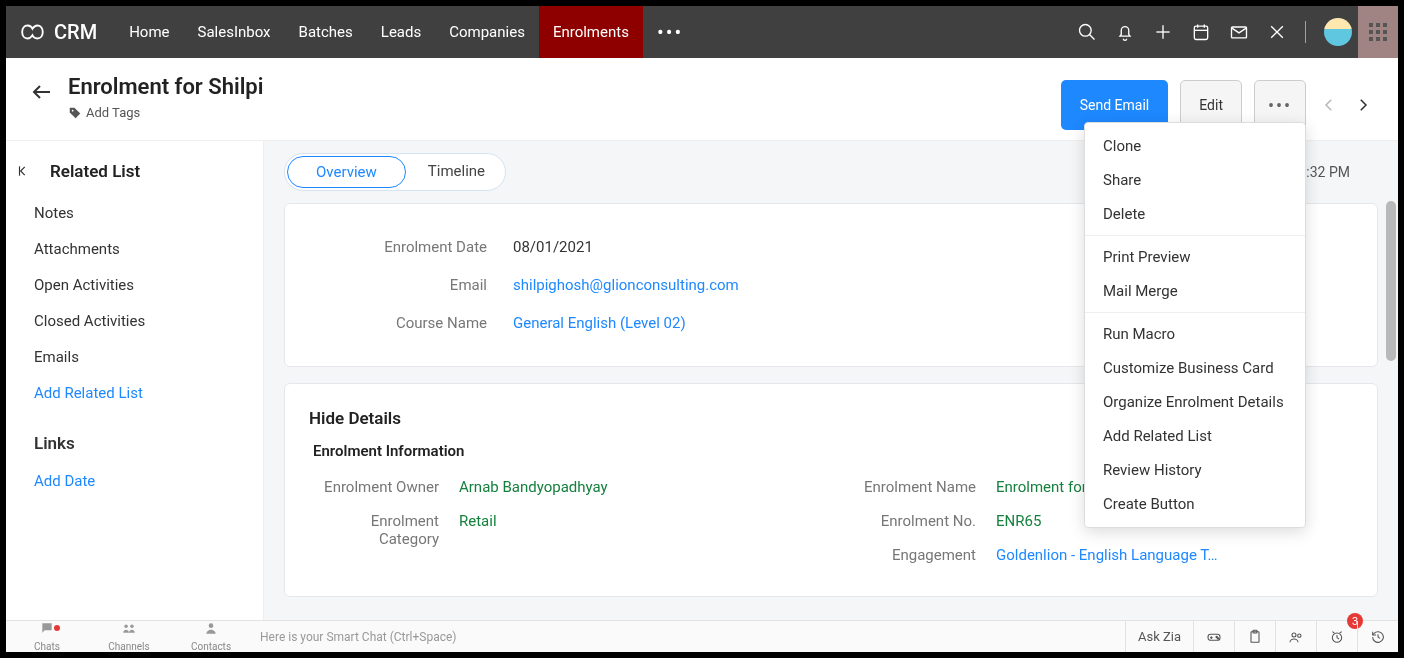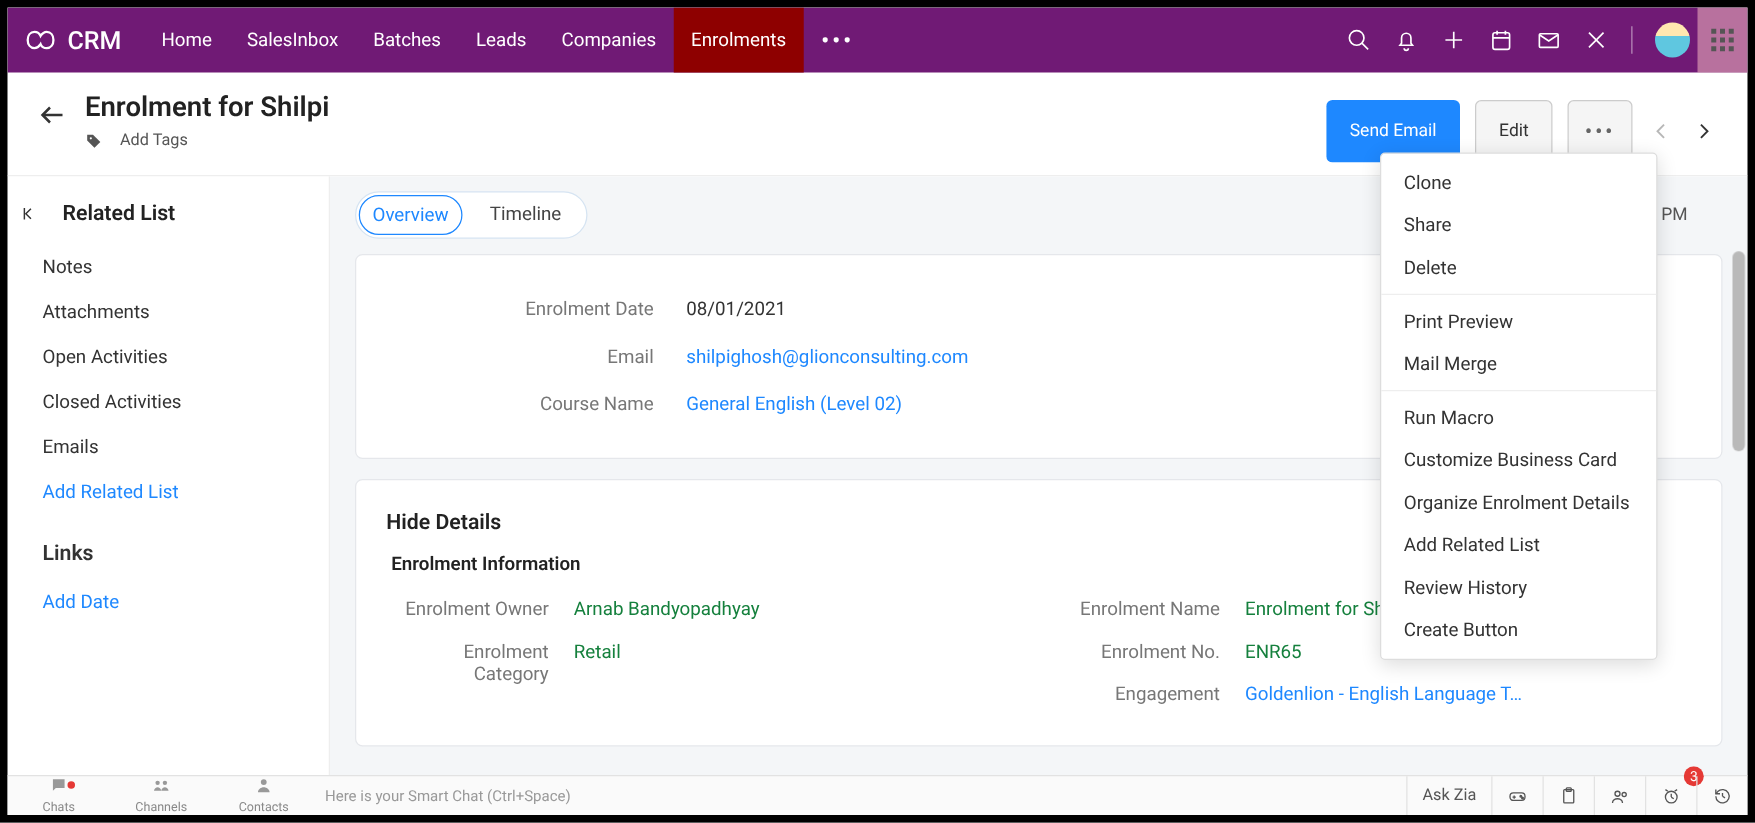--- a/index.html
+++ b/index.html
@@ -1,42 +1,42 @@
 <!DOCTYPE html>
 <html><head>
 <meta charset="utf-8">
 <style>
   * { box-sizing: border-box; margin: 0; padding: 0; }
   body { font-family: -apple-system, BlinkMacSystemFont, "Segoe UI", Roboto, Arial, sans-serif; font-size: 14px; color: #333; background: #000; }
   .frame { width: 1404px; height: 658px; background: #000; padding: 6px; }
   .app { width: 100%; height: 100%; background: #fff; display: flex; flex-direction: column; overflow: hidden; }
 
   
-  .topbar { background: #701a75; color: #fff; height: 52px; display: flex; align-items: center; padding: 0 14px; }
+  .topbar { background: #404040; color: #fff; height: 52px; display: flex; align-items: center; padding: 0 14px; }
   .logo { display: flex; align-items: center; gap: 8px; font-size: 20px; font-weight: 500; margin-right: 18px; }
   .logo-icon { width: 26px; height: 26px; }
   .nav { display: flex; align-items: stretch; height: 100%; }
   .nav-item { display: flex; align-items: center; padding: 0 14px; color: #fff; cursor: pointer; font-size: 15px; }
   .nav-item.active { background: #8e0000; }
   .nav-more { font-size: 20px; letter-spacing: 2px; }
   .topbar-spacer { flex: 1; }
   .topbar-icons { display: flex; align-items: center; gap: 18px; }
   .tb-icon { width: 20px; height: 20px; display:flex; align-items:center; justify-content:center; cursor:pointer; }
   .tb-icon svg { width: 20px; height: 20px; stroke: #fff; fill: none; stroke-width: 1.6; }
   .divider-v { width: 1px; height: 22px; background: rgba(255,255,255,0.5); }
   .avatar { width: 28px; height: 28px; border-radius: 50%; background: linear-gradient(180deg,#ffe7b0 40%,#5fc7e0 40%); display:flex; align-items:flex-start; justify-content:center; overflow:hidden; cursor:pointer;}
   .grid-icon-wrap { width:40px; height:52px; display:flex; align-items:center; justify-content:center; background: rgba(255,200,200,0.5); margin: 0 -14px 0 6px; cursor:pointer;}
   .grid-icon { display:grid; grid-template-columns: repeat(3,4px); grid-gap:3px;}
   .grid-icon span { width:4px; height:4px; background:#555;}
 
   
   .header { display: flex; align-items: flex-start; padding: 16px 24px 10px 24px; position: relative; }
   .back-arrow { width: 24px; height: 24px; margin-top: 6px; margin-right: 14px; cursor:pointer; }
   .title-block h1 { font-size: 22px; font-weight: 600; color: #222; }
-  .tag-row { display:flex; align-items:center; gap:14px; margin-top:6px; color:#555; font-size:13px;}
+  .tag-row { display:flex; align-items:center; gap:4px; margin-top:6px; color:#555; font-size:13px;}
   .tag-icon { width:14px; height:14px; }
   .header-spacer { flex:1; }
   .header-actions { display:flex; align-items:center; gap:12px; margin-top:6px; }
   .btn { height:50px; padding:12px 18px; border-radius:5px; font-size:14px; display:flex; align-items:center; cursor:pointer; border:1px solid transparent; }
   .btn-primary { background:#1e88ff; color:#fff; }
   .btn-secondary { background:#f5f5f5; border:1px solid #ccc; color:#333; }
   .btn-more { background:#f5f5f5; border:1px solid #ccc; width:52px; justify-content:center; font-size:18px; color:#666; letter-spacing:2px;}
   .chev { width:22px; height:22px; display:flex; align-items:center; justify-content:center; cursor:pointer;}
   .chev.disabled { opacity:0.35; cursor:default;}
 
@@ -46,42 +46,42 @@
   .side-head { display:flex; align-items:center; gap:20px; font-size:17px; font-weight:600; color:#222; margin-bottom:14px;}
   .side-collapse { width:14px; height:14px; transform: rotate(180deg); margin-left:-18px;}
   .side-item { padding:9px 0; font-size:15px; color:#333; cursor:pointer;}
   .side-link { color:#1e88ff; cursor:pointer;}
   .links-head { font-size:17px; font-weight:600; margin-top:22px; margin-bottom:10px;}
 
   .main { flex:1; background:#f4f6f8; display:flex; flex-direction:column; overflow:hidden; position:relative;}
   .tabs-row { display:flex; align-items:center; padding:12px 20px; gap:6px;}
   .pill-group { background:#fff; border:1px solid #d6e4f2; border-radius:22px; display:flex; overflow:hidden;}
   .pill { padding:8px 20px; font-size:15px; color:#444; cursor:pointer; border-radius:20px; }
-  .pill.active { color:#1e88ff; border:1px solid #1e88ff; margin:2px; padding:6px 10px;}
+  .pill.active { color:#1e88ff; border:1px solid #1e88ff; margin:2px; padding:6px 28px;}
   .timestamp { margin-left:auto; color:#555; font-size:14px; padding-right:28px;}
 
   .scroll-area { flex:1; overflow:auto; padding:0 20px 20px 20px; position:relative;}
   .card { background:#fff; border:1px solid #e5e7eb; border-radius:6px; padding:24px 24px 24px 24px; margin-bottom:16px;}
   .field-row { display:flex; padding:10px 0; font-size:15px;}
   .field-label { width:180px; text-align:right; color:#777; padding-right:26px;}
   .field-value { color:#333;}
   .field-value.link { color:#1e88ff; cursor:pointer;}
 
   .card h2 { font-size:17px; font-weight:600; margin-bottom:14px; color:#222;}
   .section-title { font-size:15px; font-weight:600; margin:14px 0 10px 4px; color:#222;}
   .info-grid { display:grid; grid-template-columns: 1fr 1fr; column-gap:30px;}
   .info-row { display:flex; padding:8px 0; font-size:15px;}
   .info-label { width:150px; text-align:right; color:#777; padding-right:20px;}
   .info-value { color:#15803d; }
   .info-value.link { color:#1e88ff; cursor:pointer;}
 
   .scroll-thumb { position:absolute; right:2px; top:60px; width:10px; height:160px; background:#b9b9b9; border-radius:5px;}
 
   
-  .dropdown { position:absolute; top:42px; right:48px; width:222px; background:#fff; border:1px solid #ddd; border-radius:4px; box-shadow:0 4px 16px rgba(0,0,0,0.14); z-index:50; padding:6px 0;}
+  .dropdown { position:absolute; top:42px; right:68px; width:222px; background:#fff; border:1px solid #ddd; border-radius:4px; box-shadow:0 4px 16px rgba(0,0,0,0.14); z-index:50; padding:6px 0;}
   .dd-item { padding:8px 18px; font-size:15px; color:#333; cursor:pointer;}
   .dd-sep { height:1px; background:#eee; margin:4px 0;}
 
   
   .footer { height:32px; border-top:1px solid #e2e2e2; display:flex; align-items:center; background:#fafafa; font-size:12px; color:#888; position:relative;}
   .footer-left { display:flex; align-items:flex-end; gap:0; height:100%;}
   .ft-tab { width:82px; display:flex; flex-direction:column; align-items:center; justify-content:space-between; gap:0; color:#888; cursor:pointer; height:100%;}
   .ft-tab svg { width:14px; height:14px; fill:#999;}
   .ft-tab .lbl { font-size:10px;}
   .ft-dot { width:6px; height:6px; background:#e53935; border-radius:50%; position:absolute; top:4px; left:48px;}
@@ -244,21 +244,21 @@
     <div class="tabs-row">
       <div class="pill-group">
         <div class="pill active">Overview</div>
         <div class="pill">Timeline</div>
       </div>
       <div class="timestamp">5:32 PM</div>
     </div>
 
     <div class="scroll-area">
 
-      <div class="card" style="padding-left:84px;">
+      <div class="card" style="padding-left:48px;">
         <div class="field-row">
           <div class="field-label">Enrolment Date</div>
           <div class="field-value">08/01/2021</div>
         </div>
         <div class="field-row">
           <div class="field-label">Email</div>
           <div class="field-value link">shilpighosh@glionconsulting.com</div>
         </div>
         <div class="field-row">
           <div class="field-label">Course Name</div>

